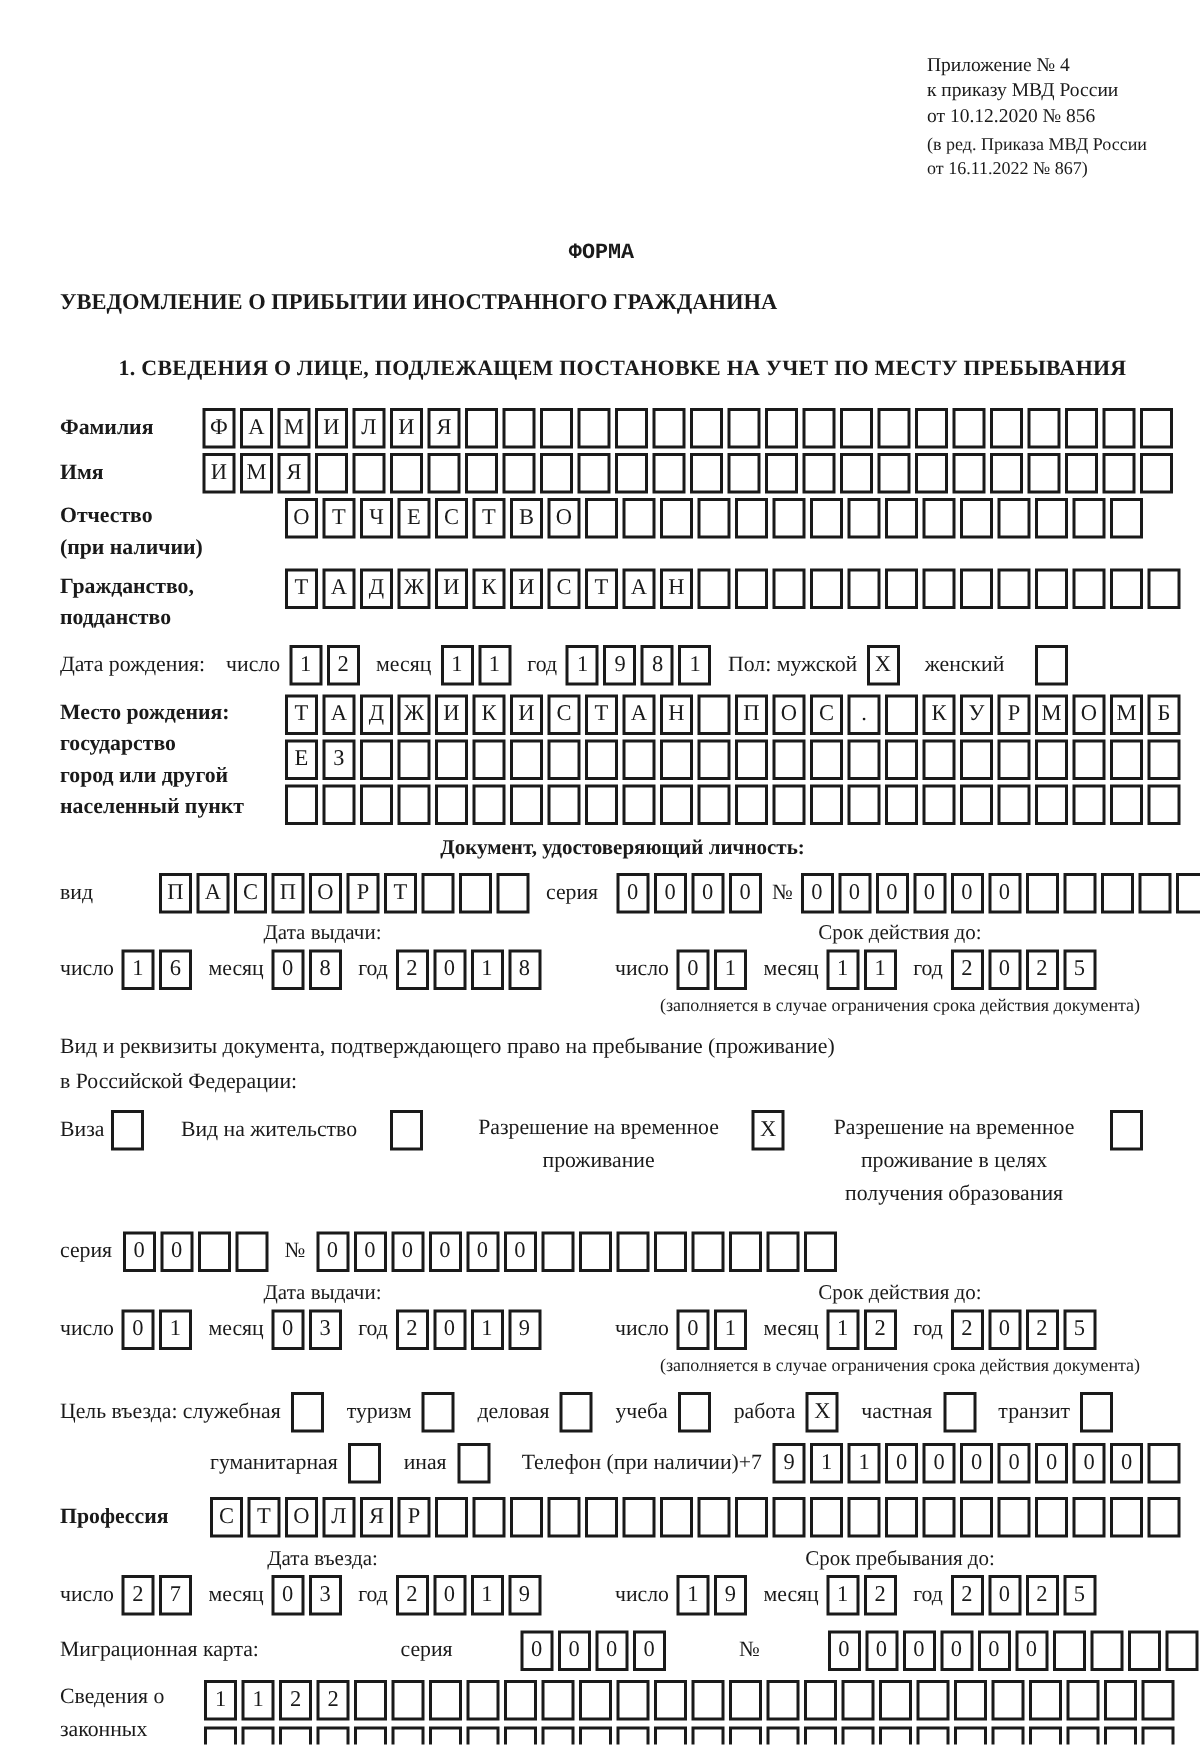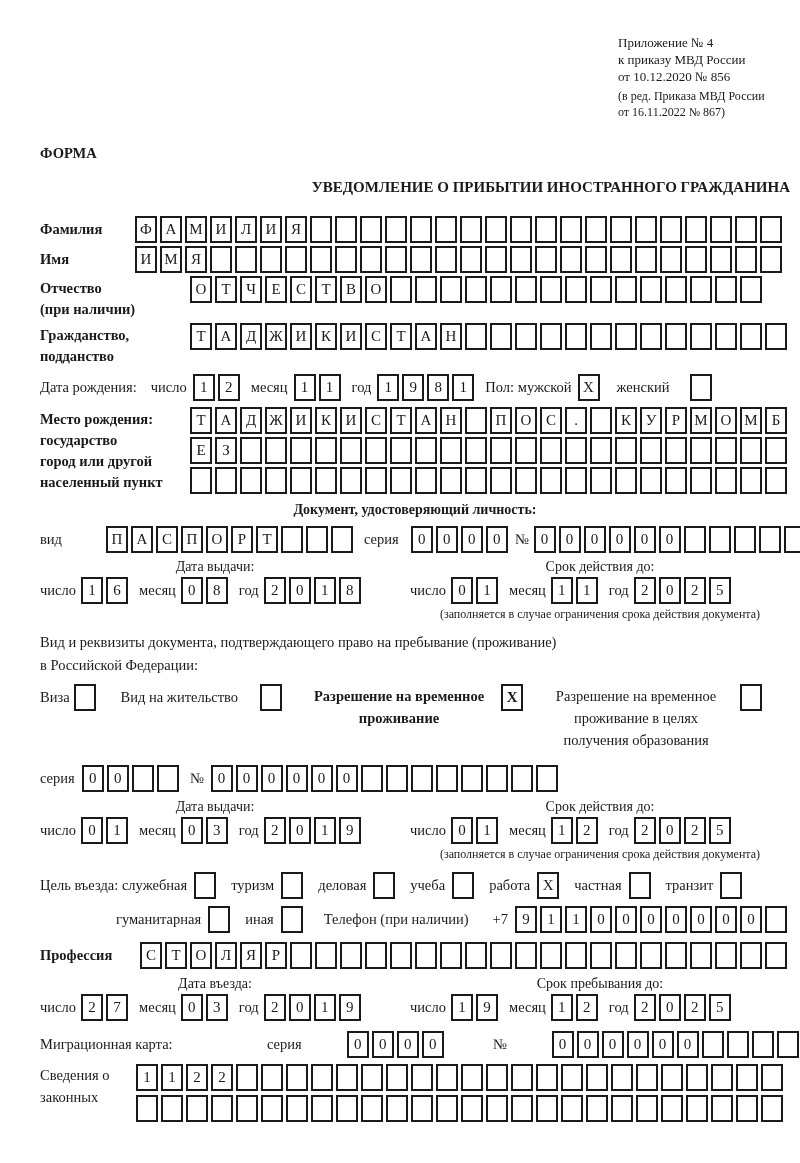--- a/index.html
+++ b/index.html
@@ -8,24 +8,24 @@
     background: #ffffff;
     color: #1a1a1a;
     font-family: "Liberation Serif", serif;
     overflow: hidden;
   }
   .page { padding: 34px 10px 0 40px; width: 800px; }
 
   
   .appendix { margin-left: 578px; font-size: 13px; line-height: 1.32; }
   .appendix .edit { font-size: 12px; margin-top: 4px; line-height: 1.3; }
-  .forma { margin-top: 24px; text-align: left; padding-right: 28px; font-weight: bold; font-size: 14.5px; }
-
-  
-  .title { margin-top: 14px; text-align: right; font-weight: bold; font-size: 15px; line-height: 1.55; }
+  .forma { margin-top: 40px; text-align: center; padding-right: 28px; font-weight: bold; font-size: 14.5px; font-family: Liberation Mono, monospace; }
+
+  
+  .title { margin-top: 14px; text-align: left; font-weight: bold; font-size: 15px; line-height: 1.55; }
   .blank-line { display: inline-block; width: 62px; border-bottom: 2px solid #3a3a3a; height: 14px; margin-left: 10px; }
   .section1 { margin-top: 24px; text-align: center; font-weight: bold; font-size: 14.6px; letter-spacing: 0.2px; white-space: nowrap; }
 
   .form-body { margin-top: 17px; }
 
   
   .row { display: flex; align-items: flex-start; margin-bottom: 3px; }
   .cells { display: inline-flex; flex: none; }
   .cell {
     flex: none; display: inline-flex; align-items: center; justify-content: center;
@@ -97,20 +97,21 @@
       <div>от 16.11.2022 № 867)</div>
     </div>
   </div>
 
   <div class="forma">ФОРМА</div>
 
   <div class="title">
     <div>УВЕДОМЛЕНИЕ О ПРИБЫТИИ ИНОСТРАННОГО ГРАЖДАНИНА</div>
   </div>
 
+  <div class="section1">1. СВЕДЕНИЯ О ЛИЦЕ, ПОДЛЕЖАЩЕМ ПОСТАНОВКЕ НА УЧЕТ ПО МЕСТУ ПРЕБЫВАНИЯ</div>
 
   <div class="form-body">
 
     <div class="row">
       <div class="lbl w95">Фамилия</div>
       <div class="cells">
           <span class="cell">Ф</span>
           <span class="cell">А</span>
           <span class="cell">М</span>
           <span class="cell">И</span>
@@ -458,21 +459,21 @@
         <span class="cells" style="margin-left:4px;">
             <span class="cell"></span>
           </span>
       </div>
       <div class="chk-item" style="margin-left:22px;">
         <span class="caption">Вид на жительство</span>
         <span class="cells" style="margin-left:22px;">
             <span class="cell"></span>
           </span>
       </div>
-      <div class="chk-item" style="margin-left:20px;font-weight:bold;">
+      <div class="chk-item" style="margin-left:20px;">
         <span class="caption center wcap180">Разрешение на временное проживание</span>
         <span class="cells">
             <span class="cell">X</span>
           </span>
       </div>
       <div class="chk-item" style="margin-left:14px;">
         <span class="caption center wcap195">Разрешение на временное проживание в целях получения образования</span>
         <span class="cells">
             <span class="cell"></span>
           </span>
@@ -587,21 +588,21 @@
 
     <div class="phone-row">
       <span class="lbl-inline">гуманитарная</span>
       <span class="cells" style="margin-right:12px;">
           <span class="cell"></span>
         </span>
       <span class="lbl-inline">иная</span>
       <span class="cells" style="margin-right:18px;">
           <span class="cell"></span>
         </span>
-      <span class="lbl-inline" style="margin-right:24px;">Телефон (при наличии)</span>
+      <span class="lbl-inline" style="margin-right:0;">Телефон (при наличии)</span>
       <span class="lbl-inline">+7</span>
       <span class="cells">
           <span class="cell">9</span>
           <span class="cell">1</span>
           <span class="cell">1</span>
           <span class="cell">0</span>
           <span class="cell">0</span>
           <span class="cell">0</span>
           <span class="cell">0</span>
           <span class="cell">0</span>

